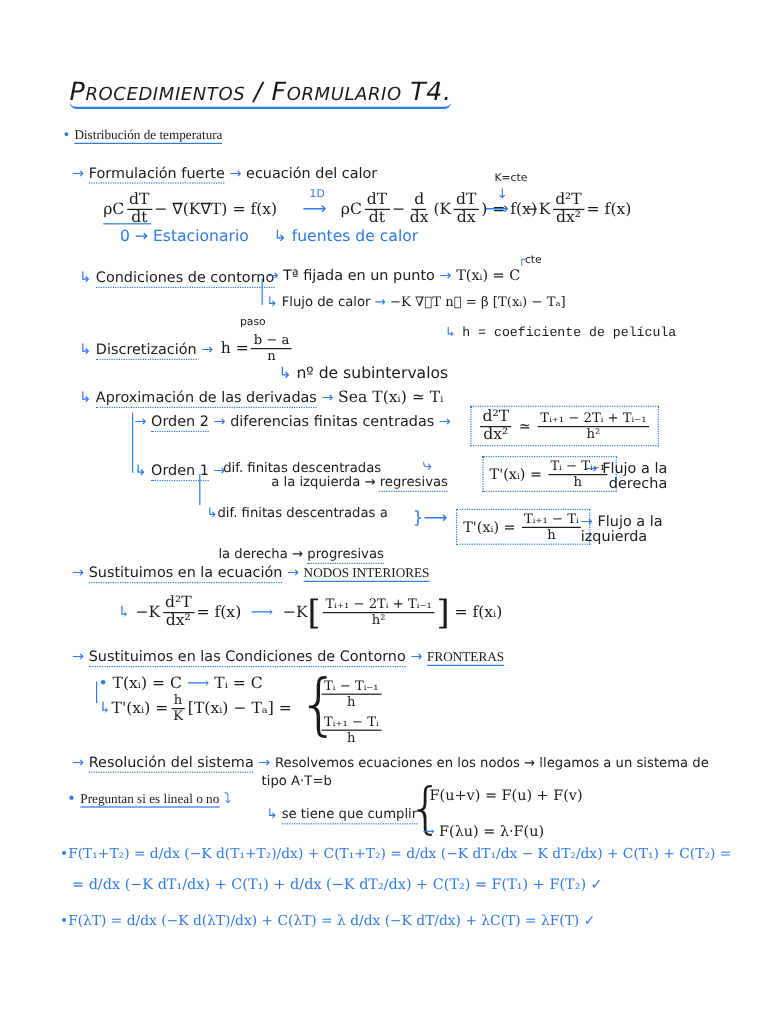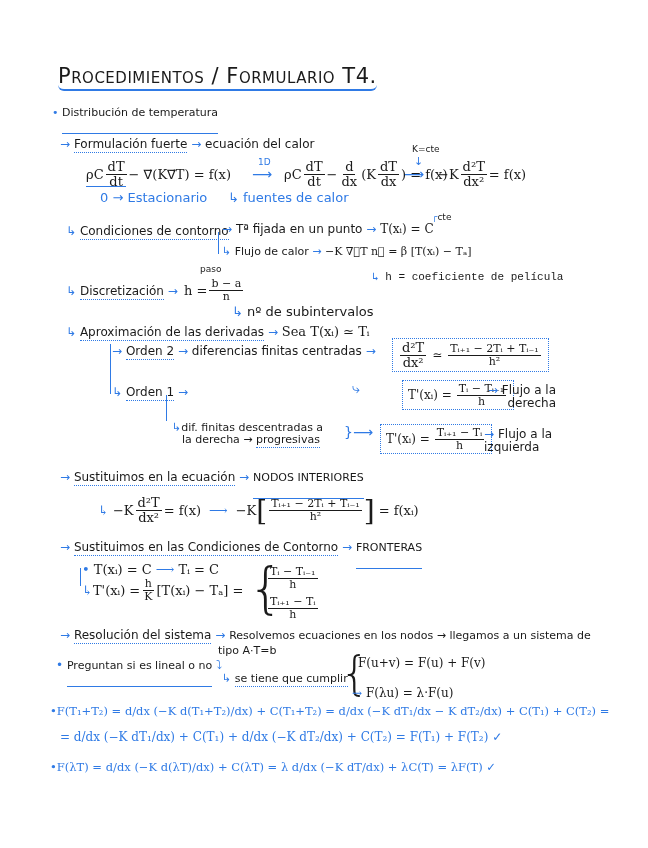--- a/index.html
+++ b/index.html
@@ -2,24 +2,24 @@
 <html><head>
 <meta charset="utf-8">
 <style>
   html, body { margin: 0; padding: 0; background: #ffffff; }
   body { width: 648px; height: 848px; position: relative; overflow: hidden;
          font-family: "DejaVu Sans", sans-serif; color: #1a1a1a; }
   .abs { position: absolute; white-space: nowrap; }
   .ink { color: #1a1a1a; }
   .blue { color: #2f7ae5; }
   .title { font-family: "DejaVu Sans", sans-serif; font-size: 21px; letter-spacing: 0.5px;
-           font-variant: small-caps; font-weight: normal; }
+           font-variant: small-caps; font-weight: normal; font-style: italic; }
   .wavy { border-bottom: 2px solid #2f7ae5; border-radius: 0 0 6px 6px; padding-bottom: 1px; }
   .dotted { border-bottom: 1.5px dotted #2f7ae5; padding-bottom: 1px; }
-  .solid-u { border-bottom: 1.5px solid #2f7ae5; padding-bottom: 14px; }
+  .solid-u { border-bottom: 1.5px solid #2f7ae5; padding-bottom: 0; font-family: Liberation Serif, serif; }
   .t12 { font-size: 12px; }
   .t11 { font-size: 11px; }
   .t10 { font-size: 13px; }
   .t9 { font-size: 9px; }
   .t14 { font-size: 14px; }
   .t13 { font-size: 13px; }
   .math { font-family: "DejaVu Serif", serif; }
   .frac { display: inline-flex; flex-direction: column; align-items: center; vertical-align: middle;
           line-height: 1.05; margin: 0 2px; }
   .frac .num { border-bottom: 1px solid currentColor; padding: 0 2px; }
@@ -169,37 +169,39 @@
     </span>
 </div>
 
 <div class="abs t12 ink" style="left:112px; top:385px;">
   <span class="arrow">↳</span>
   <span class="dotted">Orden 1</span>
   <span class="arrow">→</span>
 </div>
 <div class="vline" style="left:166px; top:395px; height:26px;"></div>
 <div class="abs t11 ink" style="left:186px; top:384px; line-height:1.1;">
+  <div>dif. finitas descentradas</div>
+  <div style="padding-left:40px;"><span>a la izquierda →</span> <span class="dotted">regresivas</span></div>
 </div>
 <div class="abs blue t14" style="left:352px; top:380px;">⤷</div>
 <div class="abs math t12 ink box" style="left:402px; top:380px;">
   <span style="margin-right:3px;">T'(xᵢ) =</span>
   <span class="frac t11">
       <span class="num">Tᵢ − Tᵢ₋₁</span>
       <span class="den">h</span>
     </span>
 </div>
 <div class="abs t12 ink" style="left:476px; top:384px; width:80px; white-space:normal; line-height:1.1;text-align:right;">
   <span class="arrow">→</span>
   <span>Flujo a la derecha</span>
 </div>
 
 <div class="abs t11 ink" style="left:172px; top:422px; line-height:1.1;">
   <div><span class="arrow">↳</span><span>dif. finitas descentradas a</span></div>
-  <div style="padding-left:10px;"><span>la derecha →</span> <span class="dotted">progresivas</span></div>
+  <div style="padding-left:10px;margin-top:22px;"><span>la derecha →</span> <span class="dotted">progresivas</span></div>
 </div>
 <div class="abs blue t14" style="left:344px; top:424px;">}⟶</div>
 <div class="abs math t12 ink box" style="left:380px; top:424px;">
   <span style="margin-right:3px;">T'(xᵢ) =</span>
   <span class="frac t11">
       <span class="num">Tᵢ₊₁ − Tᵢ</span>
       <span class="den">h</span>
     </span>
 </div>
 <div class="abs t12 ink" style="left:484px; top:428px; width:80px; white-space:normal; line-height:1.1;">

